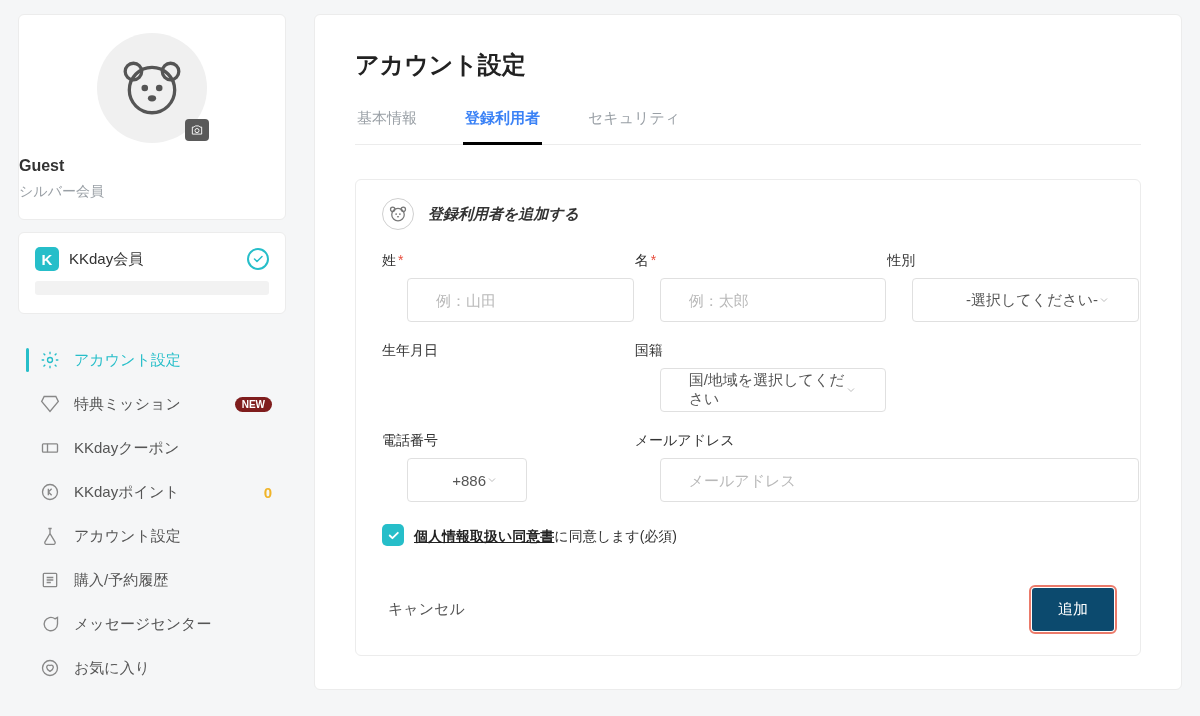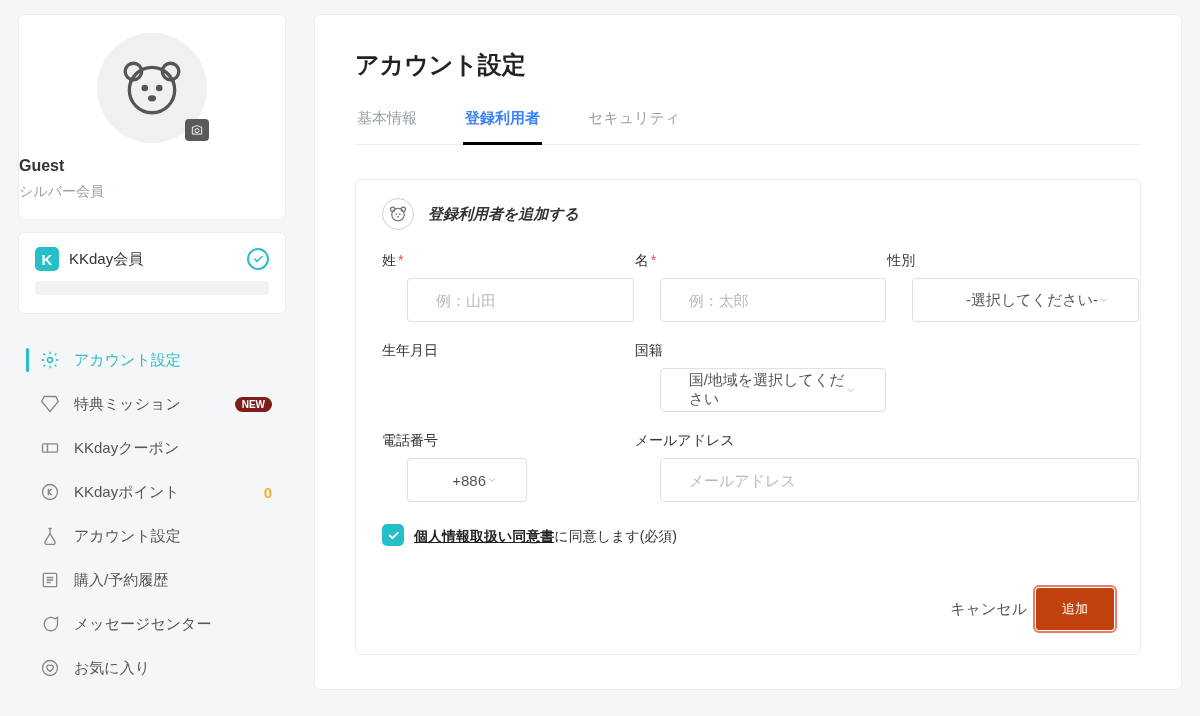--- a/index.html
+++ b/index.html
@@ -124,24 +124,24 @@
   }
 
   .consent { display:flex; align-items:flex-end; gap:10px; margin-top:22px; font-size:14px;}
   .chk {
     width:22px; height:22px; border-radius:5px; background:#26bec9;
     display:flex; align-items:center; justify-content:center; color:#fff;
     flex-shrink:0;
   }
   .consent-link { font-weight:700; text-decoration:underline; color:#222; }
 
-  .actions { display:flex; justify-content:flex-end; gap:3px; margin-top:42px; align-items:center;}
+  .actions { display:flex; justify-content:space-between; gap:12px; margin-top:42px; align-items:center;}
   .btn-cancel { color:#555; font-size:15px; cursor:pointer; padding:10px 6px;}
   .btn-add {
-    background:#c2410c; color:#fff; font-size:13px; font-weight:500;
+    background:#0c4a6e; color:#fff; font-size:15px; font-weight:500;
     padding:12px 26px; border-radius:3px; cursor:pointer;
     outline:2px solid #eb7a6a; outline-offset:1px;
   }
 
   svg { display:block; }
 </style>
 </head>
 <body>
 
 <div class="page">

